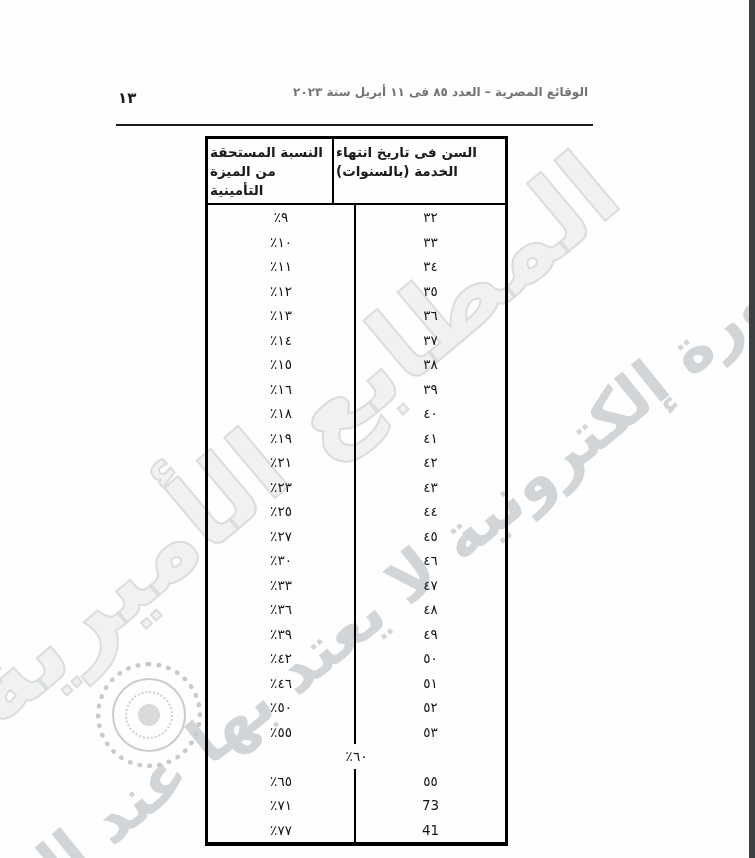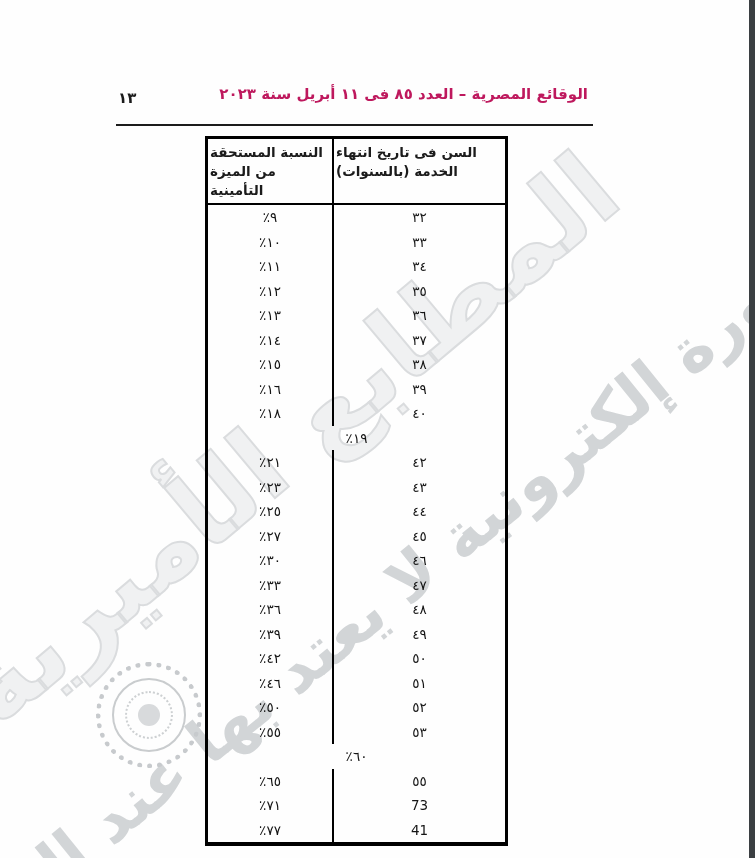--- a/index.html
+++ b/index.html
@@ -32,21 +32,21 @@
   .seal-core{
     position:absolute; inset:24px; border:2px dotted #cdd0d2; border-radius:50%;
     display:flex; align-items:center; justify-content:center;
   }
   .seal-dot{width:22px; height:22px; border-radius:50%; background:#d8dadc;}
   
   .content{position:absolute; inset:0; z-index:1;}
   .edge-bar{position:absolute; right:0; top:0; width:6px; height:858px; background:#3b3f42;}
   .gazette-title{
     position:absolute; top:85px; right:167px; direction:rtl;
-    font-size:15px; font-weight:700; color:#be185d; white-space:nowrap;text-align:right;
+    font-size:12px; font-weight:700; color:#737373; white-space:nowrap;text-align:right;
   }
   .page-number{position:absolute; top:89px; left:118px; font-size:15px; font-weight:700;}
   .header-rule{position:absolute; left:116px; top:124px; width:477px; height:2px; background:#1c1c1c;}
   
   .gz-table{
     position:absolute; left:205px; top:136px; width:303px; height:710px;
     border:3px solid #000; border-bottom-width:4px; box-sizing:border-box;
     display:flex; flex-direction:column; background:transparent;
   }
   .thead{display:flex; direction:rtl; border-bottom:2px solid #000;}
@@ -55,21 +55,21 @@
     line-height:19px; padding:4px 2px 3px 2px; box-sizing:border-box; direction:rtl;
   }
   .th.age{width:173px; border-left:2px solid #000;}
   .th.pct{flex:1;}
   .tbody{flex:1; display:flex; flex-direction:column;}
   .tr{flex:1; display:flex; direction:rtl;}
   .cell{
     display:flex; align-items:center; justify-content:center;
     font-size:13.5px; color:#141414; box-sizing:border-box;
   }
-  .cell.age{width:173px; border-left:2px solid #000;}
+  .cell.age{width:151px; border-left:2px solid #000;}
   .cell.pct{flex:1;}
 </style>
 </head>
 <body>
 
 <div class="page">
 
   <div class="wm-layer">
     <div class="wm-press">المطابع الأميرية</div>
     <div class="wm-copy">صورة إلكترونية لا يعتد بها عند التداول</div>
@@ -139,20 +139,21 @@
     <div class="cell age">٣٩</div>
     <div class="cell pct" dir="ltr">٪١٦</div>
   </div>
 
   <div class="tr">
     <div class="cell age">٤٠</div>
     <div class="cell pct" dir="ltr">٪١٨</div>
   </div>
 
   <div class="tr">
+    <div class="cell age">٤١</div>
     <div class="cell pct" dir="ltr">٪١٩</div>
   </div>
 
   <div class="tr">
     <div class="cell age">٤٢</div>
     <div class="cell pct" dir="ltr">٪٢١</div>
   </div>
 
   <div class="tr">
     <div class="cell age">٤٣</div>

